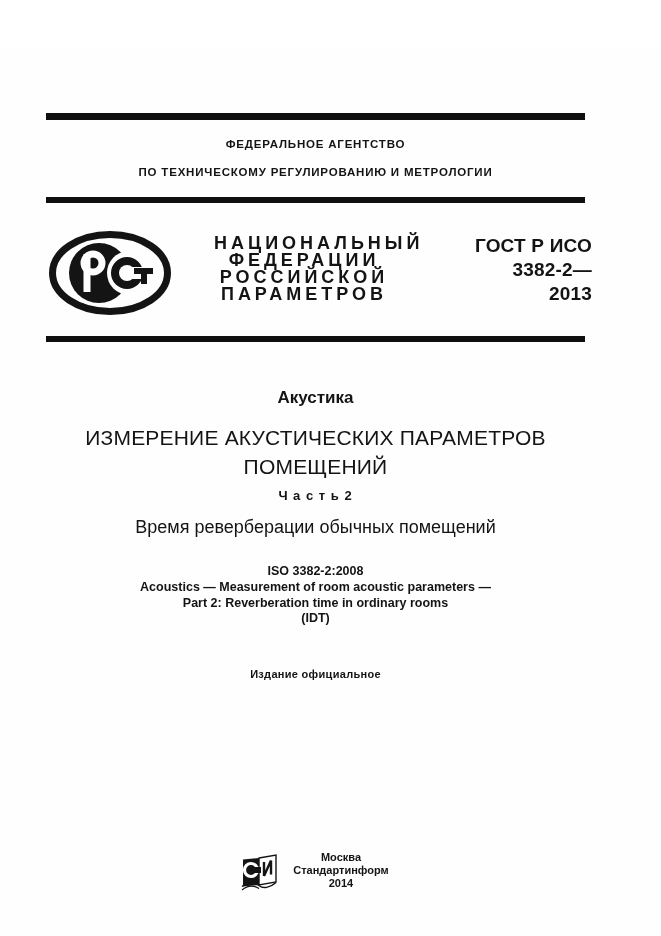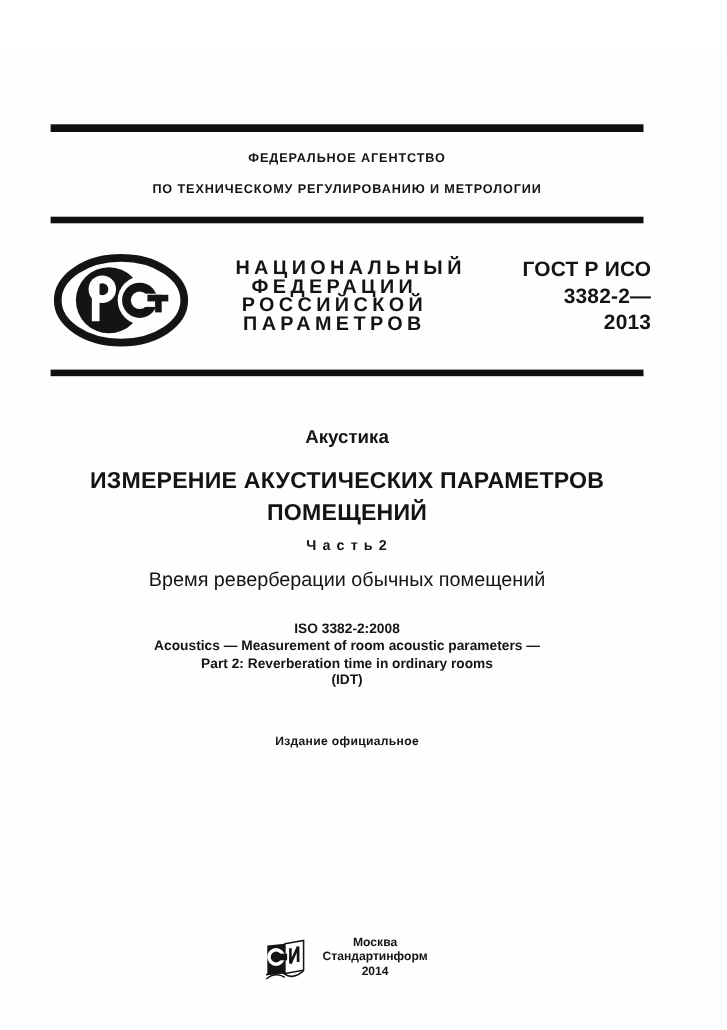--- a/index.html
+++ b/index.html
@@ -19,21 +19,21 @@
     position:absolute;left:214px;top:187px;width:180px;
     text-align:center;font-weight:bold;font-size:18px;
     letter-spacing:4px;line-height:17px;
   }
   .designation{
     position:absolute;left:442px;top:186px;width:150px;
     text-align:right;font-weight:bold;font-size:19px;line-height:24px;
     letter-spacing:0.2px;
   }
   .subject{top:340px;font-weight:bold;font-size:17px;}
-  .main-title{top:375px;font-weight:bold;font-size:21px;line-height:29px;letter-spacing:0.2px;}
+  .main-title{top:375px;font-weight:normal;font-size:21px;line-height:29px;letter-spacing:0.2px;}
   .part-label{top:440px;font-weight:bold;font-size:13px;letter-spacing:1px;}
   .subtitle-ru{top:469px;font-weight:normal;font-size:18px;}
   .iso-block{top:516px;font-weight:bold;font-size:12.5px;line-height:15.8px;}
   .edition-note{top:620px;font-weight:bold;font-size:11px;letter-spacing:0.3px;}
   .imprint-text{
     position:absolute;left:276px;top:803px;width:130px;
     text-align:center;font-weight:bold;font-size:11px;line-height:12.8px;
   }
   .rst-logo{position:absolute;left:46px;top:182px;}
   .pub-logo{position:absolute;left:239px;top:805px;}

